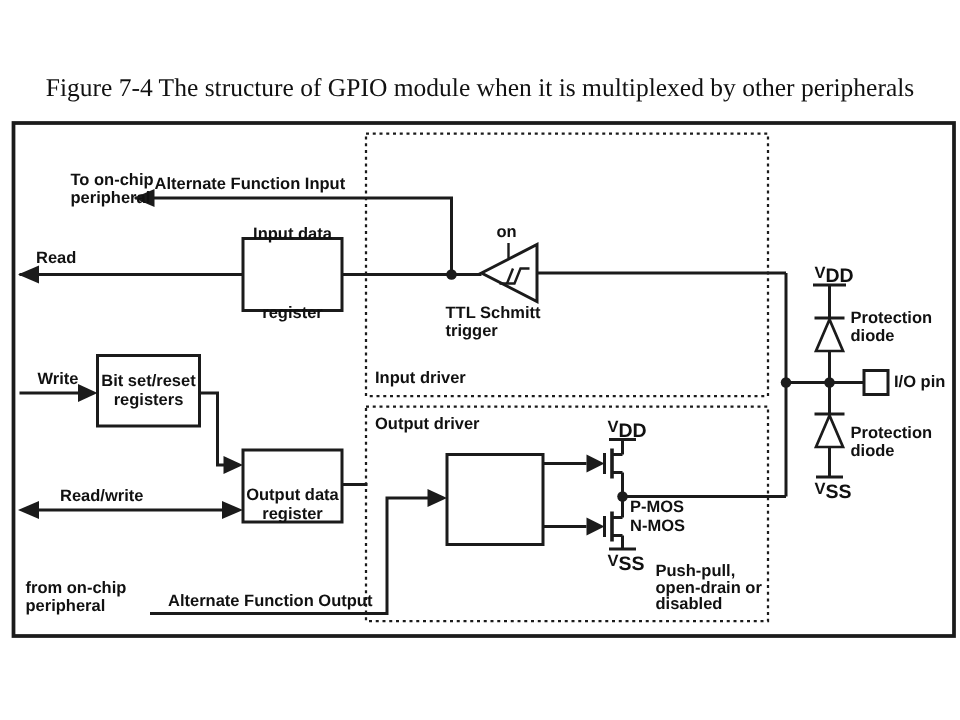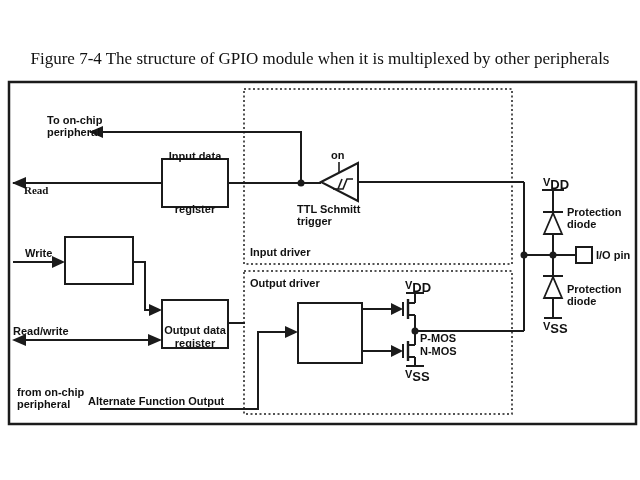--- a/index.html
+++ b/index.html
@@ -108,44 +108,49 @@
         <path d="M544 318 H562"></path>
       </g>
     </g>
   </svg>
 
   <div class="lbl" style="left:47px;top:114px;">
     <span>To on-chip</span>
     <span>peripheral</span>
   </div>
 
+  <div class="lbl" style="left:103px;top:117px;">Alternate Function Input</div>
 
-  <div class="lbl" style="left:24px;top:184px;font-family:Liberation Serif, serif;">Read</div>
+  <div class="lbl" style="left:24px;top:166px;">Read</div>
 
   <div class="box-text" style="left:162px;top:159px;width:66px;height:48px;gap:40px;">
     <span>Input data</span>
     <span>register</span>
   </div>
 
   <div class="lbl" style="left:25px;top:247px;">Write</div>
 
+  <div class="box-text" style="left:65px;top:237px;width:68px;height:47px;">
+    <span>Bit set/reset</span>
+    <span>registers</span>
+  </div>
 
-  <div class="lbl" style="left:13px;top:325px;">Read/write</div>
+  <div class="lbl" style="left:40px;top:325px;">Read/write</div>
 
   <div class="box-text" style="left:162px;top:313px;width:66px;height:48px;">
     <span>Output data</span>
     <span>register</span>
   </div>
 
   <div class="lbl" style="left:17px;top:386px;">
     <span>from on-chip</span>
     <span>peripheral</span>
   </div>
 
-  <div class="lbl" style="left:88px;top:395px;">Alternate Function Output</div>
+  <div class="lbl" style="left:112px;top:395px;">Alternate Function Output</div>
 
   <div class="lbl" style="left:250px;top:246px;">Input driver</div>
 
   <div class="lbl" style="left:250px;top:277px;">Output driver</div>
 
   <div class="lbl" style="left:331px;top:149px;">on</div>
 
   <div class="lbl" style="left:297px;top:203px;">
     <span>TTL Schmitt</span>
     <span>trigger</span>
@@ -170,14 +175,19 @@
   </div>
   <div class="lbl" style="left:596px;top:249px;">I/O pin</div>
   <div class="lbl" style="left:567px;top:283px;">
     <span>Protection</span>
     <span>diode</span>
   </div>
   <div class="lbl" style="left:543px;top:320px;">
     <span style="display:inline">V</span><sub>SS</sub>
   </div>
 
+  <div class="lbl note" style="left:437px;top:376px;">
+    <span>Push-pull,</span>
+    <span>open-drain or</span>
+    <span>disabled</span>
+  </div>
 
 </div>
 
 </body></html>

